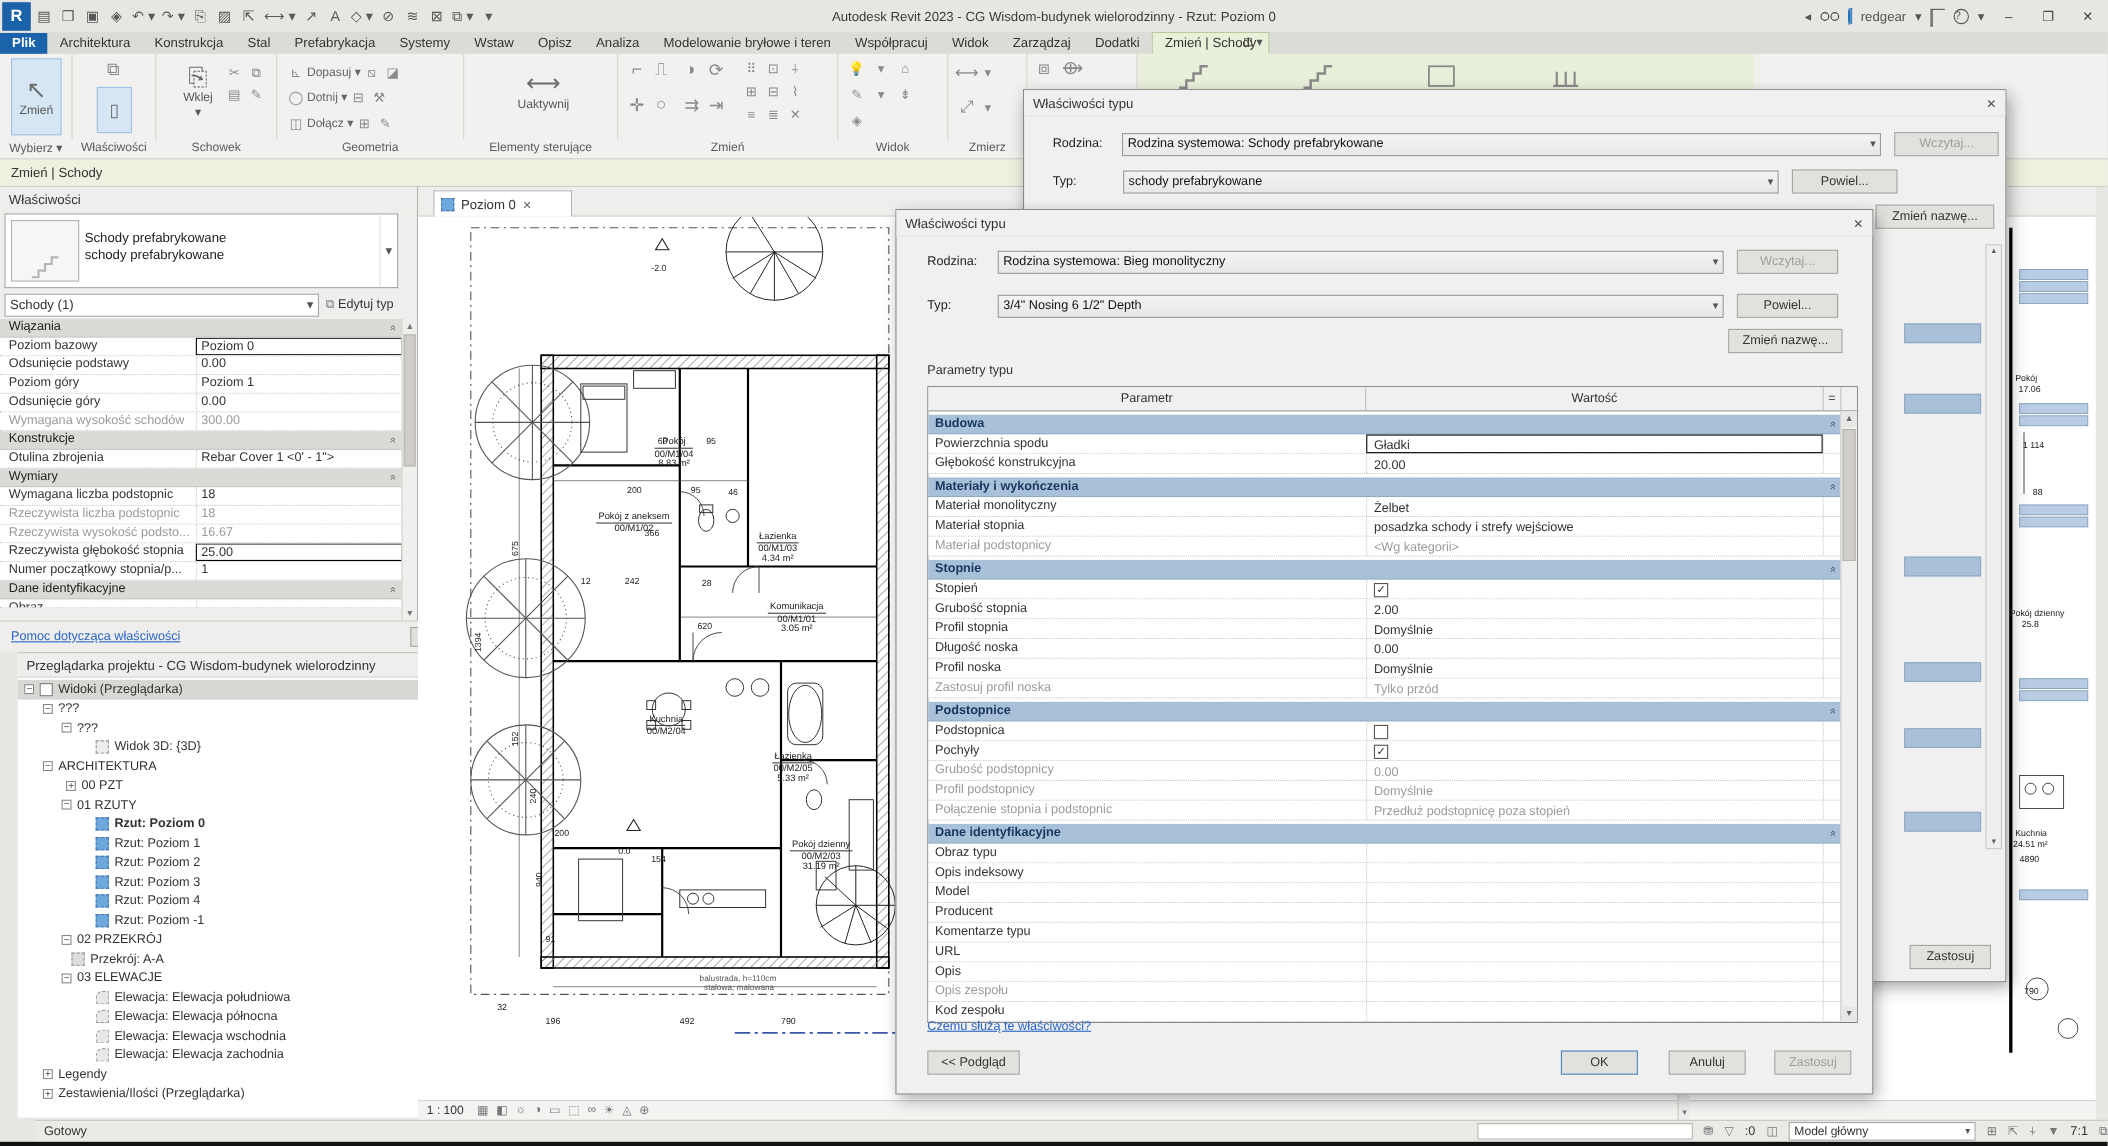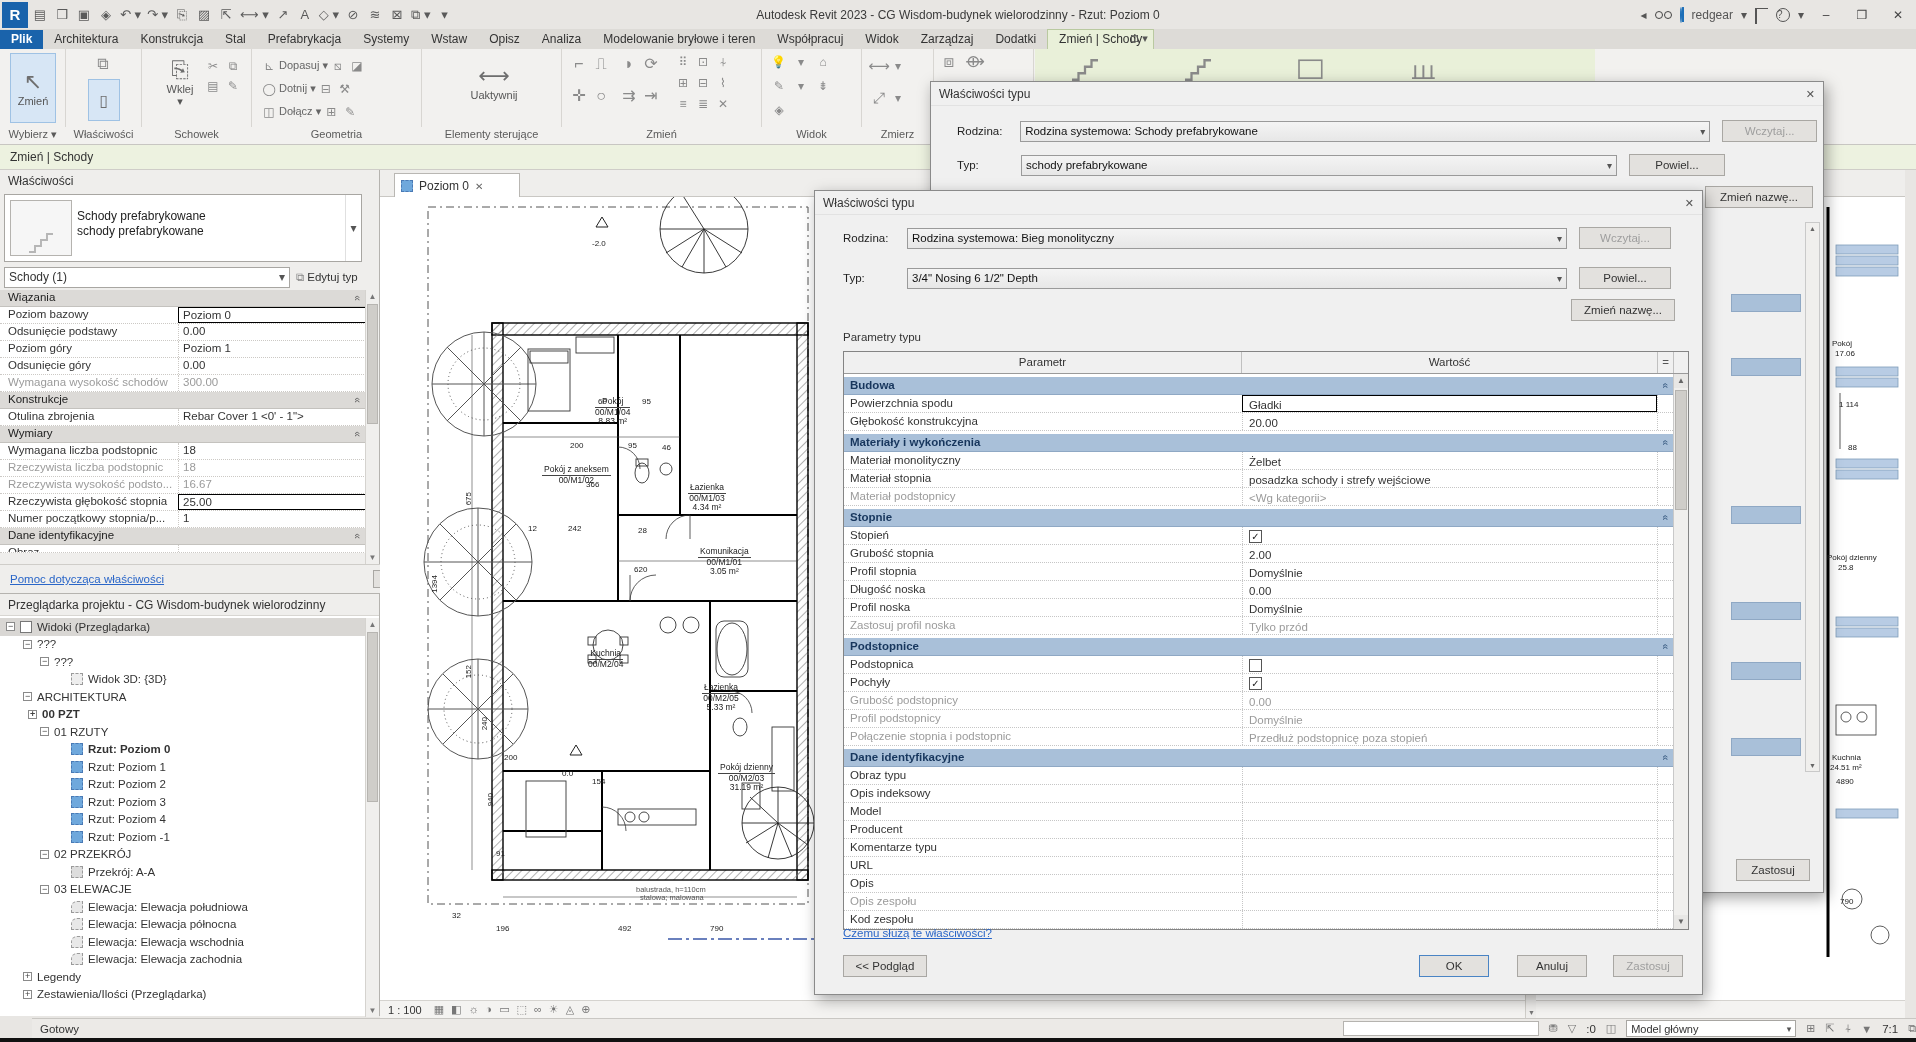--- a/index.html
+++ b/index.html
@@ -88,21 +88,21 @@
   a.link { color:#2a66c8; text-decoration:underline; font-size:11.5px; }
   .btn { background:#e3e1de; border:1px solid #a9a7a3; padding:2px 12px; font-size:11.5px; color:#333; }
   .btn.dim { color:#9a9a9a; }
 
   .vscroll { position:absolute; width:14px; background:#f0efed; border-left:1px solid #d5d3cf; }
   .vscroll .up,.vscroll .dn { position:absolute; left:0; width:13px; height:13px; color:#777; font-size:8px;
     text-align:center; line-height:13px; }
   .vscroll .dn { bottom:0; }
   .vscroll .thumb { position:absolute; left:1px; width:11px; background:#cfcdc9; border:1px solid #b7b5b1; }
 
-  #browser-panel { position:absolute; left:0; top:593px; width:380px; height:423px; background:#fff;
+  #browser-panel { position:absolute; left:16px; top:593px; width:380px; height:423px; background:#fff;
     border-right:1px solid #b5b3af; border-top:1px solid #b5b3af; }
   #browser-panel .panel-hdr { background:#efeeec; border-bottom:1px solid #d8d6d2; }
   #tree { position:absolute; left:0; top:24px; width:366px; }
   .titem { display:flex; align-items:center; height:17.5px; font-size:11.5px; white-space:nowrap; }
   .titem.selected { background:#d9d7d4; }
   .titem.bold { font-weight:bold; }
   .texp { width:9px; height:9px; border:1px solid #8a8a8a; margin-right:5px; position:relative; flex:none; background:#fff; }
   .texp::before { position:absolute; left:1px; top:-2px; font-size:9px; color:#444; }
   .titem[data-exp="-"] .texp::before { content:"−"; }
   .titem[data-exp="+"] .texp::before { content:"+"; }
@@ -541,21 +541,21 @@
         <span class="ticon"></span>
         <span class="tlabel">Widok 3D: {3D}</span>
       </div>
 
       <div class="titem" data-exp="-" style="padding-left: 23px;">
         <span class="texp"></span>
 
         <span class="tlabel">ARCHITEKTURA</span>
       </div>
 
-      <div class="titem" data-exp="+" style="padding-left: 28px; font-weight: bold;">
+      <div class="titem" data-exp="+" style="padding-left: 44px;">
         <span class="texp"></span>
 
         <span class="tlabel">00 PZT</span>
       </div>
 
       <div class="titem" data-exp="-" style="padding-left: 40px;">
         <span class="texp"></span>
 
         <span class="tlabel">01 RZUTY</span>
       </div>
@@ -595,21 +595,21 @@
         <span class="ticon"></span>
         <span class="tlabel">Rzut: Poziom -1</span>
       </div>
 
       <div class="titem" data-exp="-" style="padding-left: 40px;">
         <span class="texp"></span>
 
         <span class="tlabel">02 PRZEKRÓJ</span>
       </div>
 
-      <div class="titem" data-icon="section" style="padding-left: 57px; text-align: center;">
+      <div class="titem" data-icon="section" style="padding-left: 35px; text-align: center;">
         <span class="texp"></span>
         <span class="ticon"></span>
         <span class="tlabel">Przekrój: A-A</span>
       </div>
 
       <div class="titem" data-exp="-" style="padding-left: 40px;">
         <span class="texp"></span>
 
         <span class="tlabel">03 ELEWACJE</span>
       </div>

